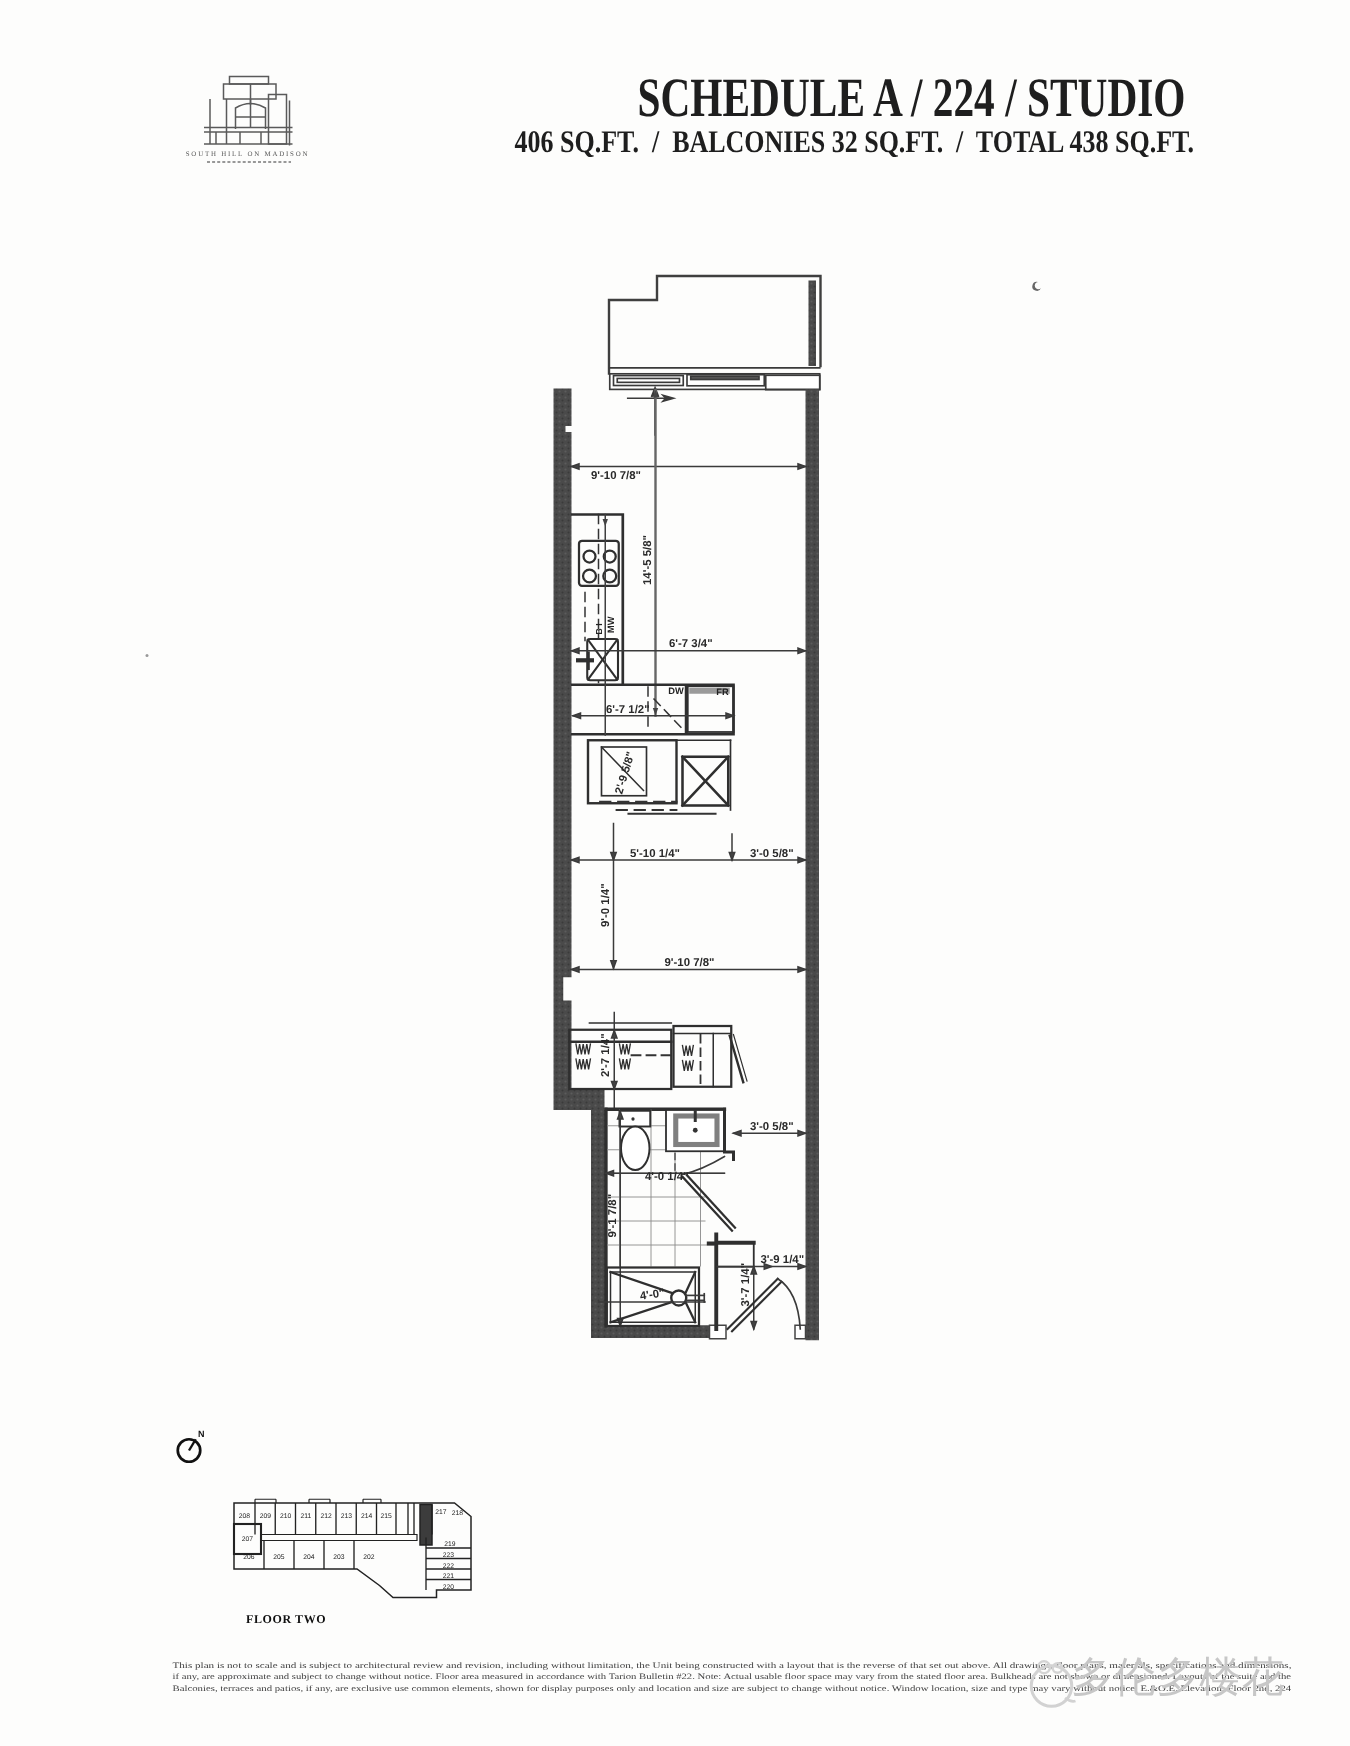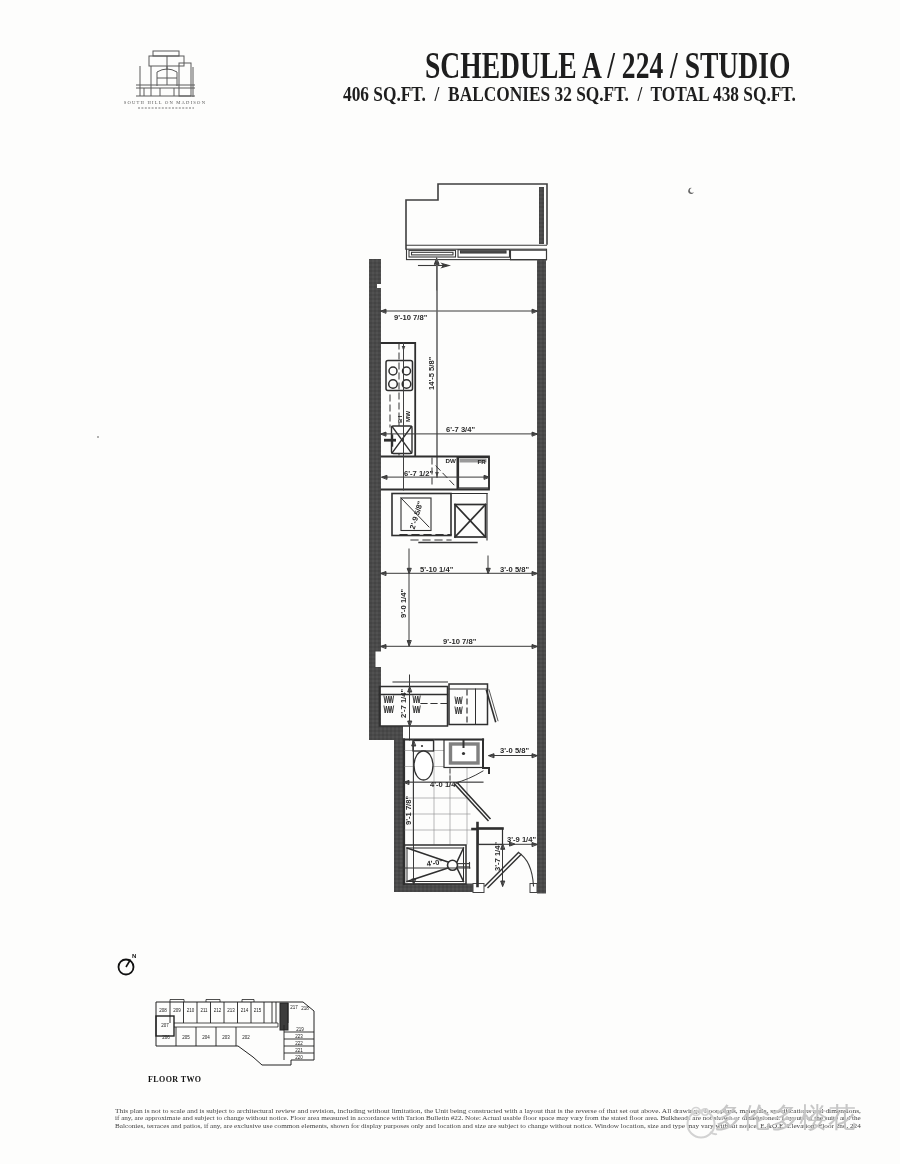--- a/index.html
+++ b/index.html
@@ -389,21 +389,21 @@
     <text x="144" y="14">217</text>
       <text x="155" y="15">218</text>
     <text x="150" y="35.5">219</text>
       <text x="149" y="43">223</text>
     <text x="149" y="50">222</text>
       <text x="149" y="57">221</text>
       <text x="149" y="64">220</text>
   </g>
 </svg>
 
-<div class="abs title" style="left:148px;top:1075px;font-size:8px;letter-spacing:0.4px;color:#111;">FLOOR TWO</div>
+<div class="abs title" style="left:164px;top:1075px;font-size:8px;letter-spacing:0.4px;color:#111;">FLOOR TWO</div>
 
 <div class="abs" style="left:115px;top:1108px;font-size:5.5px;line-height:7.3px;color:#3f3f3f;font-family:'Liberation Serif',serif;">
 <div id="dl1" style="white-space:nowrap;transform-origin:0 0;transform:scaleX(1.345);">This plan is not to scale and is subject to architectural review and revision, including without limitation, the Unit being constructed with a layout that is the reverse of that set out above. All drawings, floor plans, materials, specifications and dimensions,</div>
 <div id="dl2" style="white-space:nowrap;transform-origin:0 0;transform:scaleX(1.296);">if any, are approximate and subject to change without notice. Floor area measured in accordance with Tarion Bulletin #22. Note: Actual usable floor space may vary from the stated floor area. Bulkheads are not shown or dimensioned. Layouts of the suite and the</div>
 <div id="dl3" style="white-space:nowrap;transform-origin:0 0;transform:scaleX(1.305);">Balconies, terraces and patios, if any, are exclusive use common elements, shown for display purposes only and location and size are subject to change without notice. Window location, size and type may vary without notice. E.&amp;O.E. Elevation: Floor 2nd, 224</div>
 </div>
 
 <svg class="abs" style="left:682px;top:1102px;" width="40" height="44" viewBox="0 0 40 44">
   <circle cx="19" cy="22" r="13.5" fill="none" stroke="#d2d2d2" stroke-width="2"></circle>
   <circle cx="14" cy="9.5" r="4" fill="none" stroke="#d4d4d4" stroke-width="1.6"></circle>

